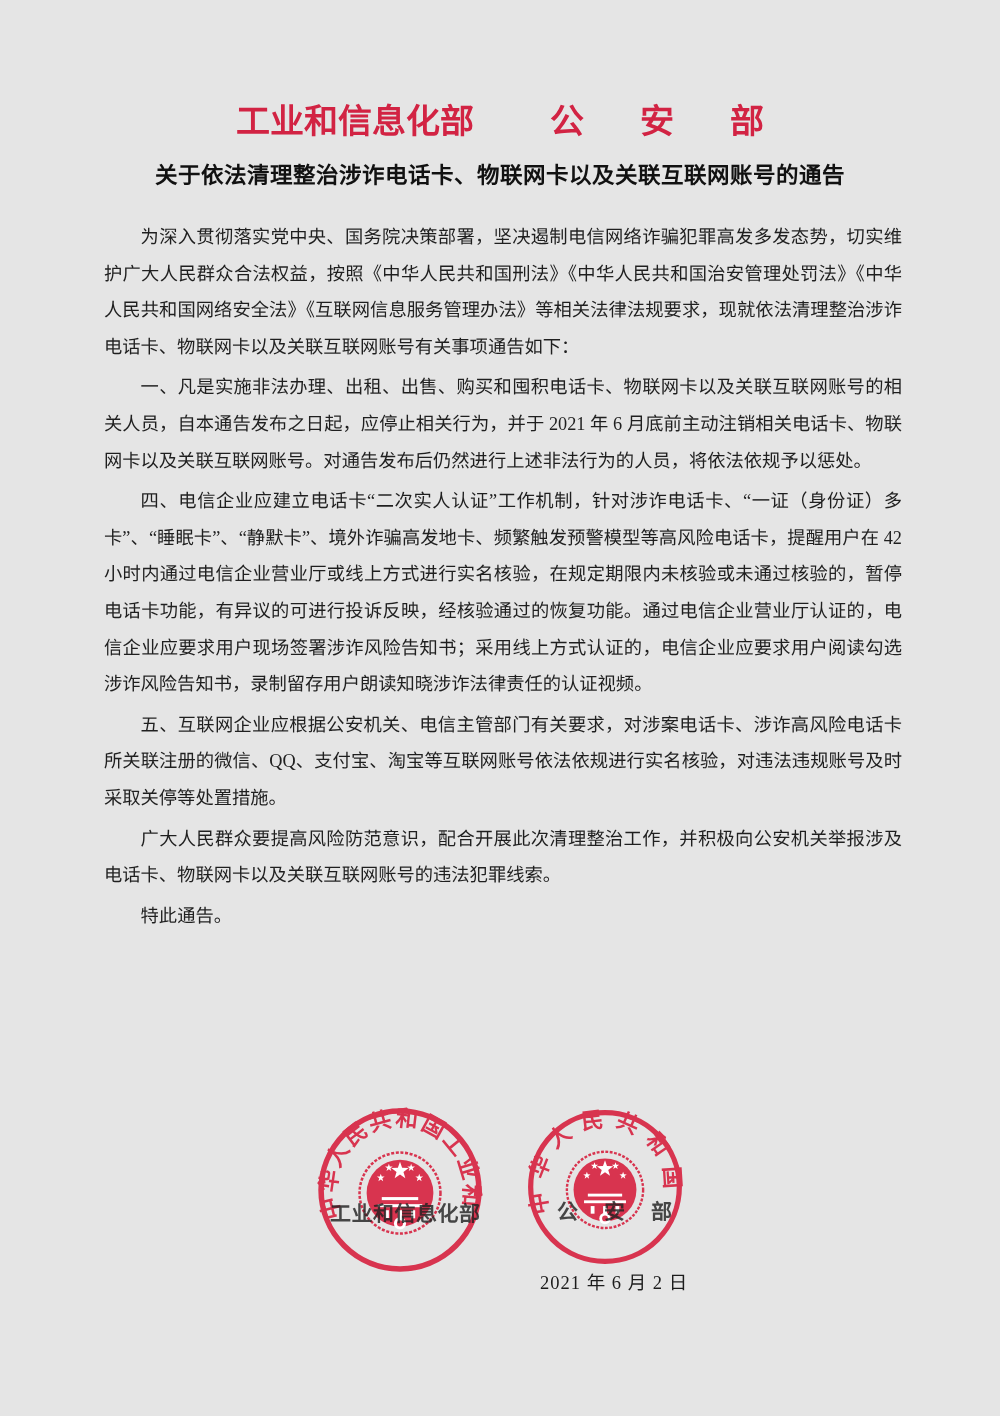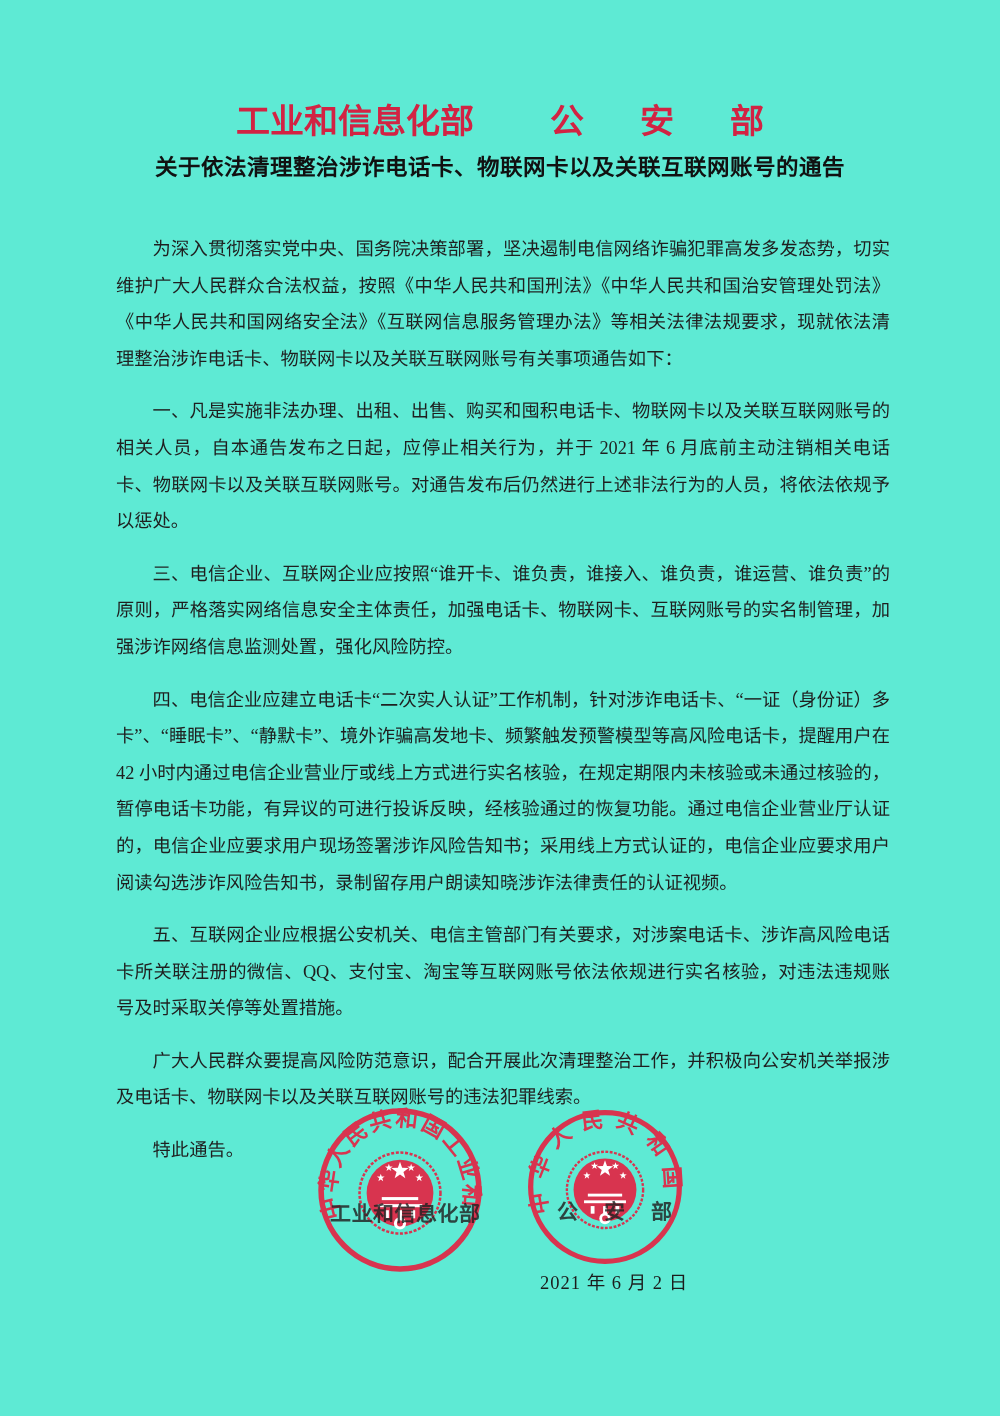--- a/index.html
+++ b/index.html
@@ -6,58 +6,58 @@
     --header-red:#d22343;
     --seal-red:#d8344f;
     --body-text:#1f1f1f;
   }
   *{margin:0;padding:0;box-sizing:border-box;}
   html,body{background:#ffffff;}
   .page{
     position:relative;
     width:1000px;
     height:1416px;
-    background:#5eead4;
+    background:#e5e5e5;
     overflow:hidden;
     font-family:"Liberation Serif","DejaVu Serif",serif;
   }
   
   .ministries{
     position:absolute;
     top:94px;left:0;width:100%;
     display:flex;justify-content:center;align-items:baseline;
     gap:76px;
     font-size:34px;font-weight:bold;
     color:var(--header-red,#d22343);
     white-space:nowrap;
   }
   .ministry-right{
     letter-spacing:56px;
     margin-right:-56px;
   }
   
   .notice-title{
     position:absolute;
-    top:149px;left:0;width:100%;
+    top:157px;left:0;width:100%;
     text-align:center;
     font-size:22.5px;font-weight:bold;
     color:#111111;
     letter-spacing:0.5px;
   }
   
   .notice-body{
     position:absolute;
     top:215px;left:100px;width:806px;
     font-size:18.3px;
     line-height:36.6px;
     color:var(--body-text,#1f1f1f);
     text-align:justify;
   }
   .notice-body p{
-    margin:16px;
+    margin:4px;
     text-indent:2em;
   }
   
   .seal{
     position:absolute;
   }
   .seal-left{left:314px;top:1104px;width:172px;height:172px;}
   .seal-right{left:524px;top:1106px;width:162px;height:162px;}
   .seal-ring-text{
     font-family:"Liberation Serif","DejaVu Serif",serif;
@@ -91,21 +91,20 @@
   <div class="ministries">
     <span>工业和信息化部</span>
     <span class="ministry-right">公安部</span>
   </div>
 
   <h1 class="notice-title">关于依法清理整治涉诈电话卡、物联网卡以及关联互联网账号的通告</h1>
 
   <div class="notice-body">
     <p>为深入贯彻落实党中央、国务院决策部署，坚决遏制电信网络诈骗犯罪高发多发态势，切实维护广大人民群众合法权益，按照《中华人民共和国刑法》《中华人民共和国治安管理处罚法》《中华人民共和国网络安全法》《互联网信息服务管理办法》等相关法律法规要求，现就依法清理整治涉诈电话卡、物联网卡以及关联互联网账号有关事项通告如下：</p>
     <p>一、凡是实施非法办理、出租、出售、购买和囤积电话卡、物联网卡以及关联互联网账号的相关人员，自本通告发布之日起，应停止相关行为，并于 2021 年 6 月底前主动注销相关电话卡、物联网卡以及关联互联网账号。对通告发布后仍然进行上述非法行为的人员，将依法依规予以惩处。</p>
-    <p>三、电信企业、互联网企业应按照“谁开卡、谁负责，谁接入、谁负责，谁运营、谁负责”的原则，严格落实网络信息安全主体责任，加强电话卡、物联网卡、互联网账号的实名制管理，加强涉诈网络信息监测处置，强化风险防控。</p>
     <p>四、电信企业应建立电话卡“二次实人认证”工作机制，针对涉诈电话卡、“一证（身份证）多卡”、“睡眠卡”、“静默卡”、境外诈骗高发地卡、频繁触发预警模型等高风险电话卡，提醒用户在 42 小时内通过电信企业营业厅或线上方式进行实名核验，在规定期限内未核验或未通过核验的，暂停电话卡功能，有异议的可进行投诉反映，经核验通过的恢复功能。通过电信企业营业厅认证的，电信企业应要求用户现场签署涉诈风险告知书；采用线上方式认证的，电信企业应要求用户阅读勾选涉诈风险告知书，录制留存用户朗读知晓涉诈法律责任的认证视频。</p>
     <p>五、互联网企业应根据公安机关、电信主管部门有关要求，对涉案电话卡、涉诈高风险电话卡所关联注册的微信、QQ、支付宝、淘宝等互联网账号依法依规进行实名核验，对违法违规账号及时采取关停等处置措施。</p>
     <p>广大人民群众要提高风险防范意识，配合开展此次清理整治工作，并积极向公安机关举报涉及电话卡、物联网卡以及关联互联网账号的违法犯罪线索。</p>
     <p>特此通告。</p>
   </div>
 
   <svg class="seal seal-left" viewBox="0 0 170 170">
     <defs>
       <path id="ringPathL" d="M 27.9 111.6 A 63 63 0 1 1 142.1 111.6" fill="none"></path>
       <path id="starGlyph" d="M0,-1 L0.235,-0.324 L0.951,-0.309 L0.380,0.124 L0.588,0.809 L0,0.4 L-0.588,0.809 L-0.380,0.124 L-0.951,-0.309 L-0.235,-0.324 Z"></path>

